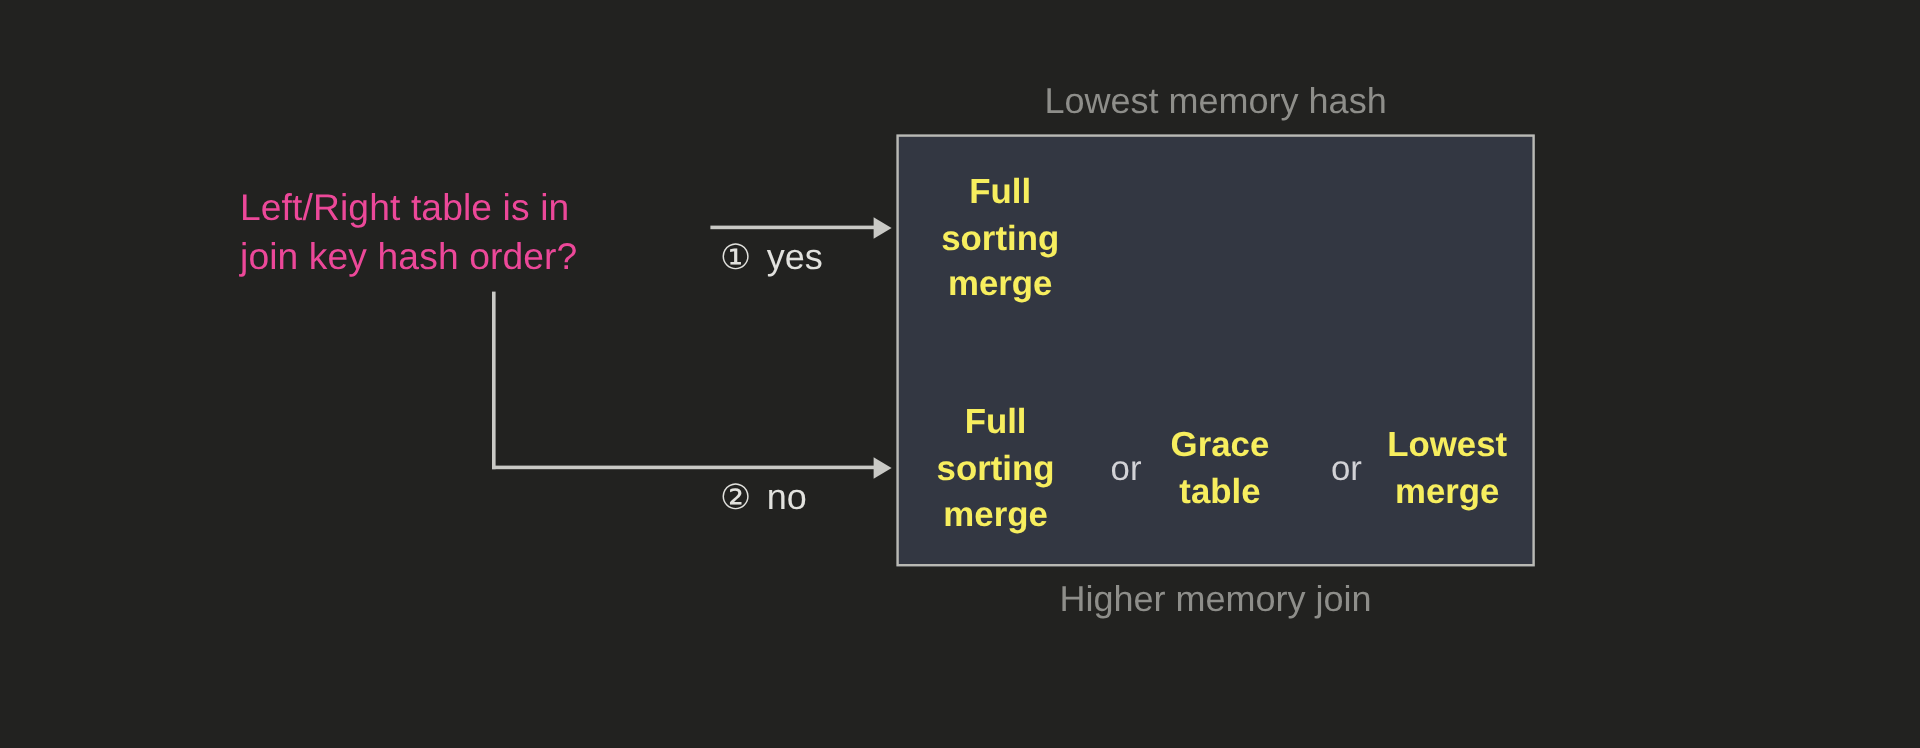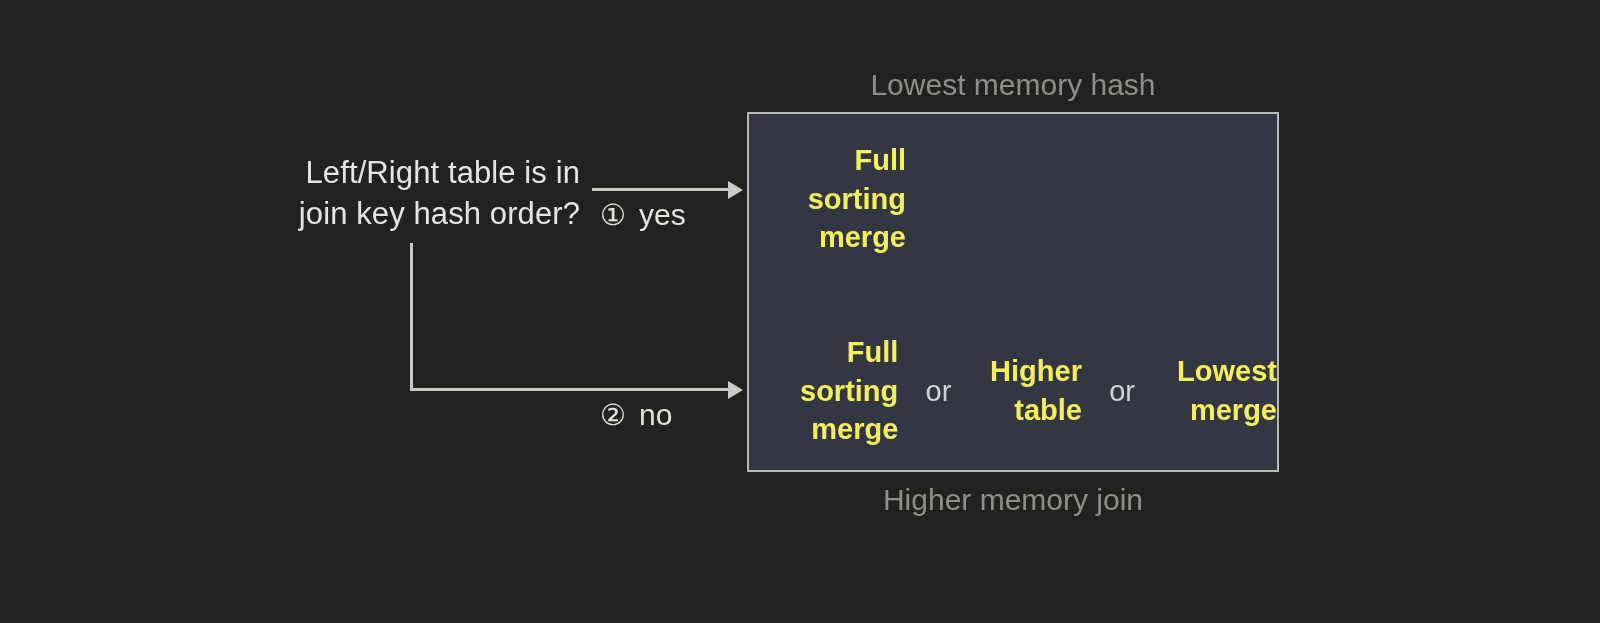--- a/index.html
+++ b/index.html
@@ -17,22 +17,22 @@
     background: #222220;
     overflow: hidden;
   }
 
   
   .question {
     position: absolute;
     left: 200px;
     top: 152px;
     width: 380px;
-    text-align: right;
-    color: #e5e5e5;
+    text-align: left;
+    color: #ec4899;
     font-size: 31px;
     line-height: 1.33;
     letter-spacing: 0.1px;
     white-space: nowrap;
   }
   .question .qline { display: block; }
 
   
   .branch-label {
     position: absolute;
@@ -110,21 +110,21 @@
     justify-content: flex-start;
   }
   .row-top    { top: 20px;  height: 130px; }
   .row-bottom { top: 212px; height: 130px; }
 
   .opt {
     color: #f7ee5e;
     font-weight: bold;
     font-size: 29px;
     line-height: 1.33;
-    text-align: right;
+    text-align: center;
     white-space: nowrap;
   }
   .opt .oline { display: block; }
 
   .or-sep {
     color: #d2d2d6;
     font-weight: normal;
     font-size: 29px;
     line-height: 1;
     white-space: nowrap;
@@ -178,21 +178,21 @@
     </div>
 
     <div class="option-row row-bottom">
       <div class="opt col-a">
         <span class="oline">Full</span>
         <span class="oline">sorting</span>
         <span class="oline">merge</span>
       </div>
       <div class="or-sep or-1">or</div>
       <div class="opt col-b">
-        <span class="oline">Higher</span>
+        <span class="oline">Grace</span>
         <span class="oline">table</span>
       </div>
       <div class="or-sep or-2">or</div>
       <div class="opt col-c">
         <span class="oline">Lowest</span>
         <span class="oline">merge</span>
       </div>
     </div>
 
   </div>

